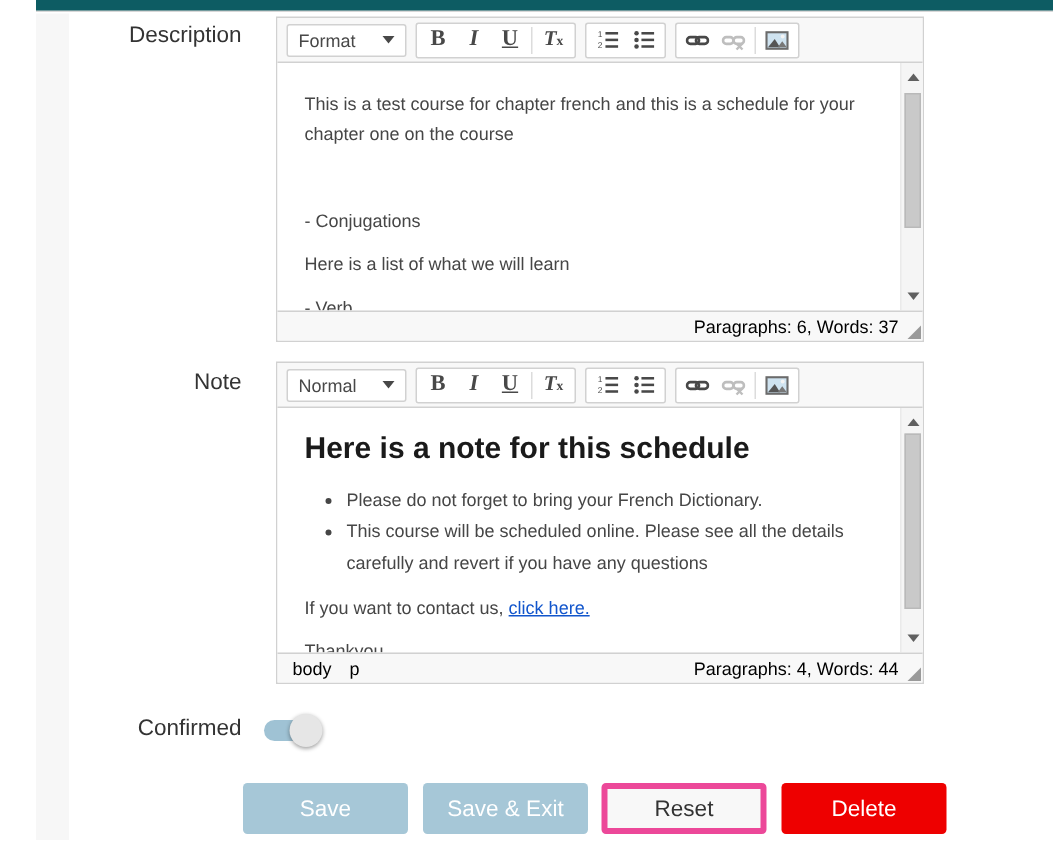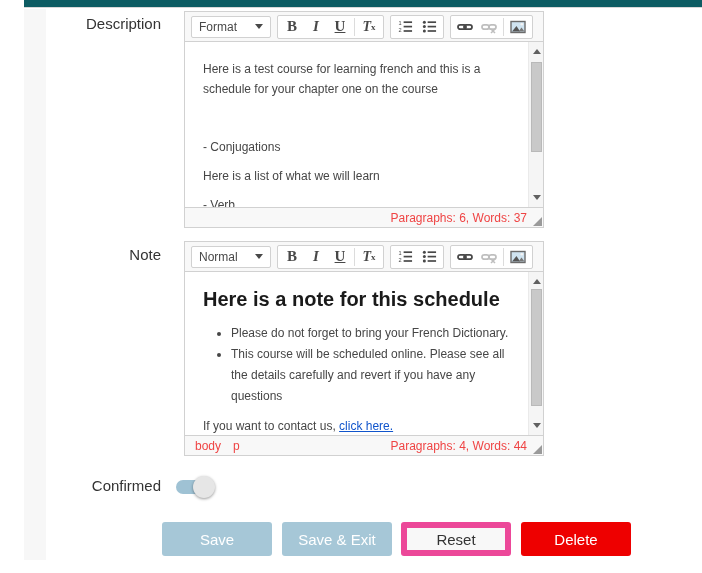--- a/index.html
+++ b/index.html
@@ -23,21 +23,21 @@
   .field-label {
     position:absolute; left:30px; width:107px; text-align:right;
     font-size:15px; color:#333;
   }
   .lbl-desc { top:15px; }
   .lbl-note { top:246px; }
   .lbl-conf { top:477px; }
 
   
   .editor {
-    position:absolute; left:160px; width:360px;
+    position:absolute; left:160px; width:432px;
     border:1px solid #d1d1d1; background:#fff;
   }
   .ed-desc { top:11px; }
   .ed-note { top:241px; }
   .ed-toolbar {
     height:30px; background:#f8f8f8; border-bottom:1px solid #d1d1d1;
     display:flex; align-items:center; padding:0 6px; gap:6px;
   }
   .combo {
     width:80px; height:22px; background:#fff; border:1px solid #d1d1d1;
@@ -106,21 +106,21 @@
     position:absolute; left:2px; width:11px; background:#c9c9c9;
     border:1px solid #b9b9b9; cursor:grab;
   }
   .thumb-desc { top:20px; height:90px; }
   .thumb-note { top:17px; height:117px; }
 
   
   .ed-status {
     position:relative; height:20px; background:#f8f8f8;
     border-top:1px solid #d1d1d1; display:flex; align-items:center;
-    padding:0 16px 0 10px; font-size:12px; color:#ef4444;
+    padding:0 16px 0 10px; font-size:12px; color:#000000;
   }
   .elem-path { display:flex; gap:12px; }
   .elem-path span { cursor:pointer; }
   .wordcount { margin-left:auto; }
   .resize-handle {
     position:absolute; right:1px; bottom:1px; width:0; height:0;
     border-left:9px solid transparent; border-bottom:9px solid #9a9a9a;
     cursor:nwse-resize;
   }
 
@@ -138,21 +138,21 @@
 
   
   .btn {
     position:absolute; top:522px; width:110px; height:34px;
     border:none; border-radius:3px; font-size:15px; cursor:pointer;
     font-family:"Liberation Sans", sans-serif;
     display:flex; align-items:center; justify-content:center;
   }
   .btn-save { left:138px; background:#a6c7d7; color:#fff;text-align:center; }
   .btn-save-exit { left:258px; background:#a6c7d7; color:#fff; }
-  .btn-reset { left:377px; background:#f8f8f8; color:#333; border:6px solid #ec4899; }
+  .btn-reset { left:377px; background:#f8f8f8; color:#333; border:4px solid #ec4899; }
   .btn-delete { left:497px; background:#ee0000; color:#fff; }
 
   .icon-svg { display:block; }
 </style>
 </head>
 <body>
 
 <div class="screen">
 
   <div class="topbar"></div>
@@ -225,21 +225,21 @@
             <rect x="1" y="2.5" width="14" height="11" fill="#cfe3f0" stroke="#6b6b6b" stroke-width="1.4"></rect>
             <path d="M2 12.5 L6.5 7 L10 12.5 Z" fill="#555"></path>
             <path d="M8.5 12.5 L11.5 8.5 L14.5 12.5 Z" fill="#777"></path>
             <circle cx="11.8" cy="5.3" r="1.3" fill="#f4f4f4"></circle>
           </svg>
         </a>
       </div>
     </div>
 
     <div class="ed-content ed-content-desc">
-      <p>Here is a test course for learning french and this is a schedule for your chapter one on the course</p>
+      <p>This is a test course for chapter french and this is a schedule for your chapter one on the course</p>
       <p class="p-blank"></p>
       <p>- Conjugations</p>
       <p>Here is a list of what we will learn</p>
       <p>- Verb</p>
       <div class="sbar">
         <div class="sbar-arrow sbar-up">
             <span class="tri-up"></span>
           </div>
         <div class="sbar-thumb thumb-desc"></div>
         <div class="sbar-arrow sbar-down">

